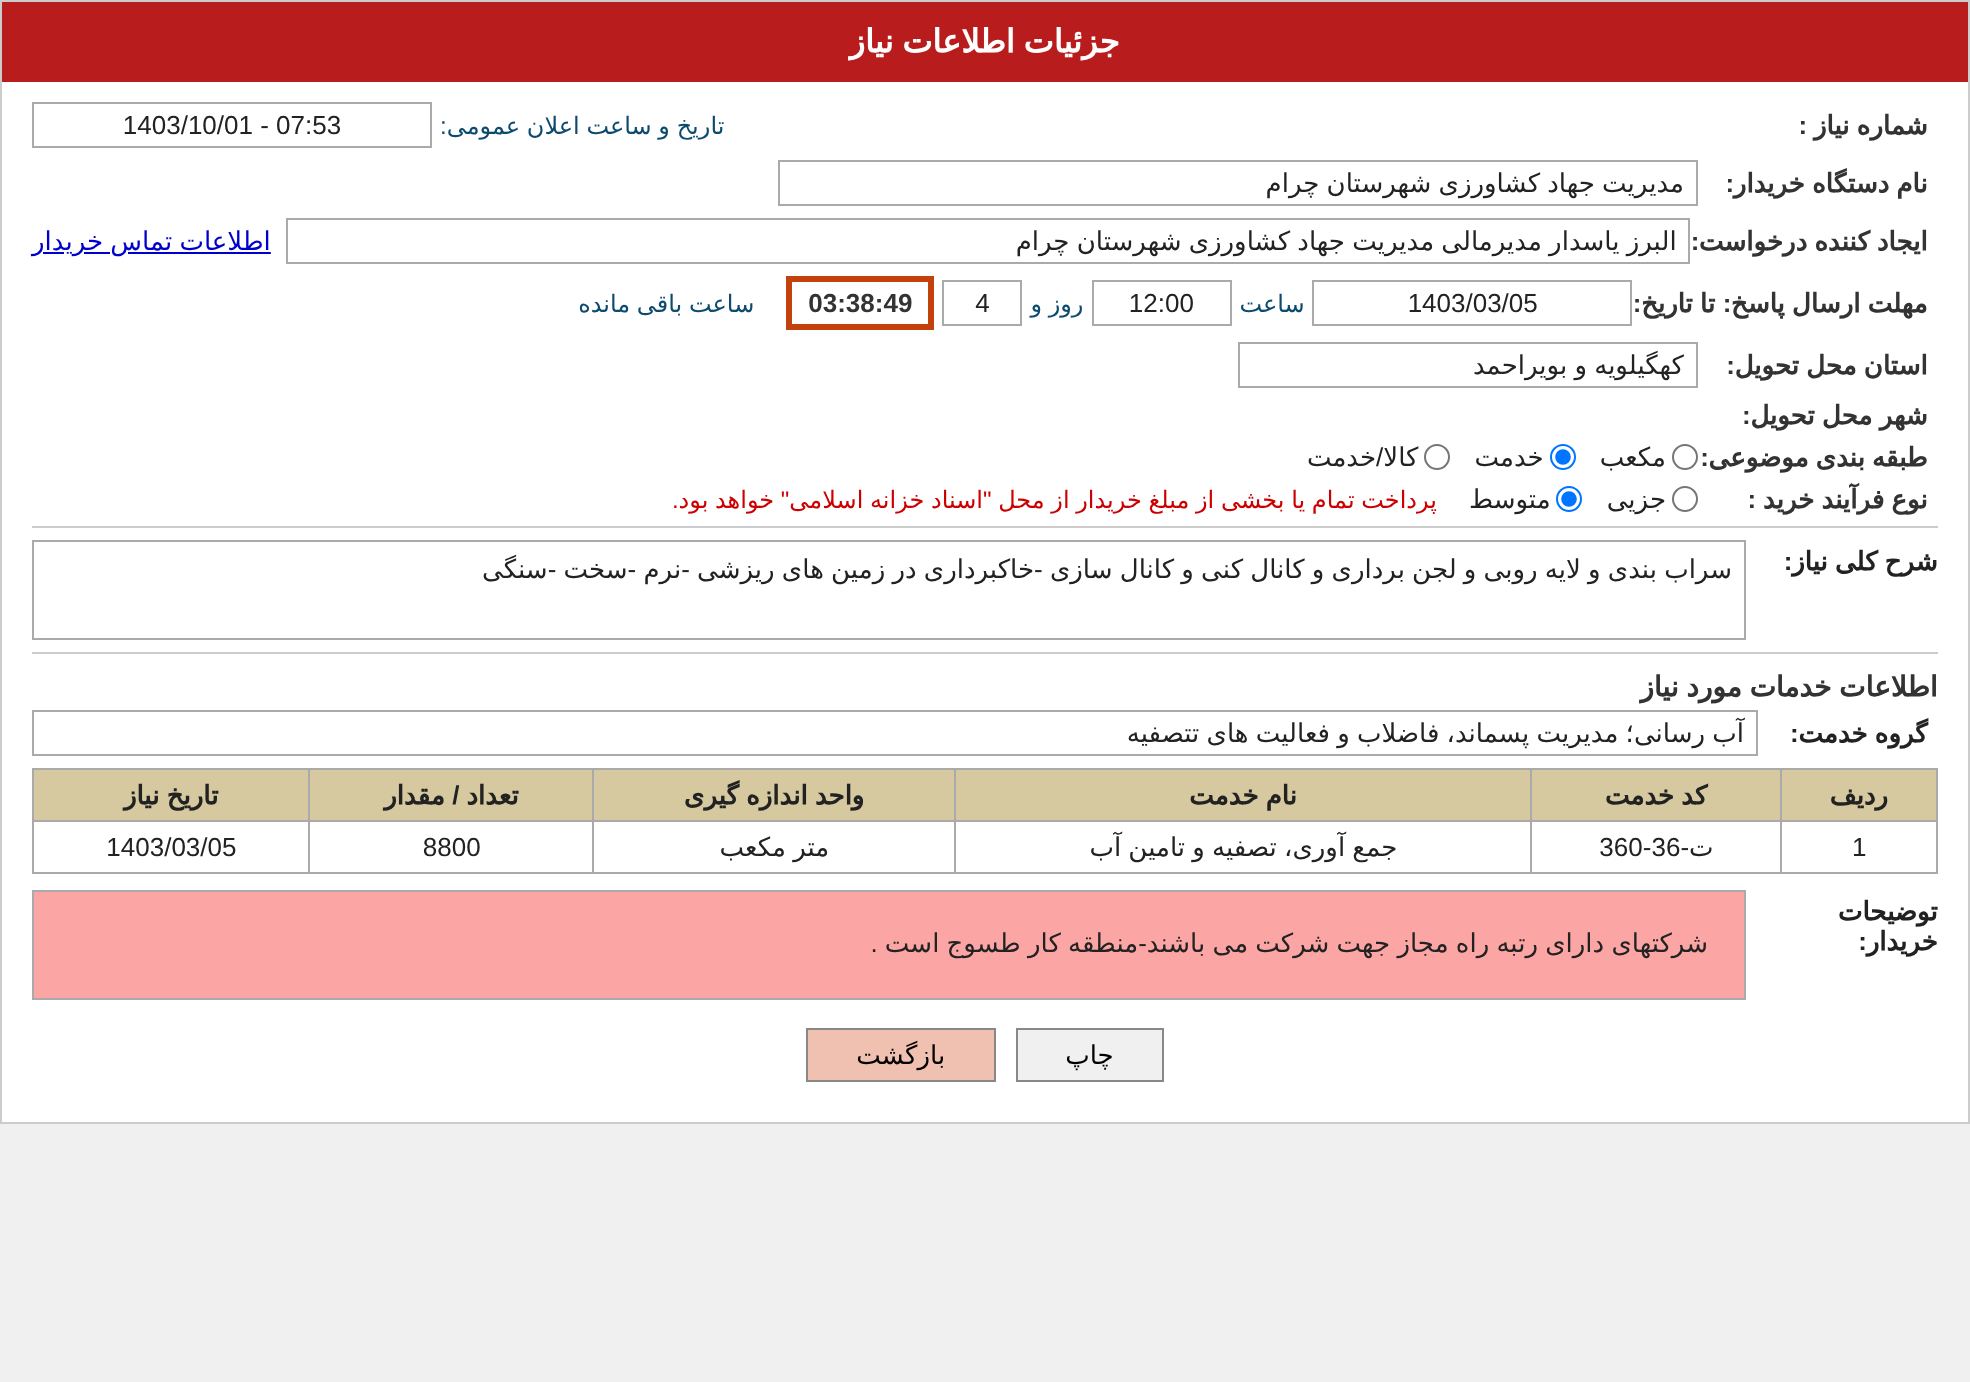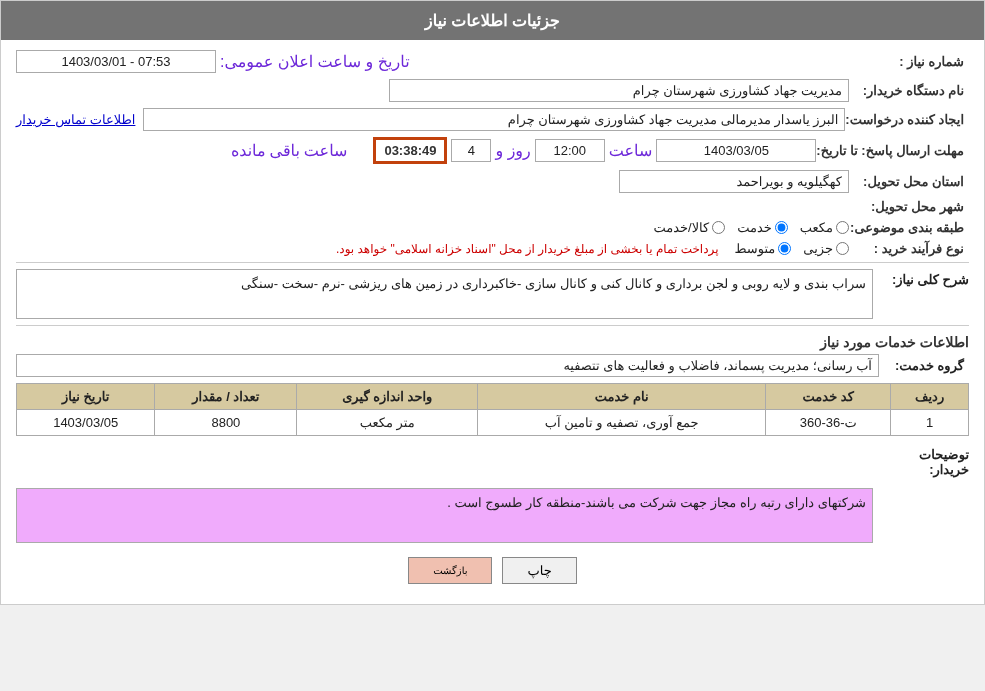--- a/index.html
+++ b/index.html
@@ -10,21 +10,21 @@
       direction: rtl;
       color: #222;
     }
     .page-wrapper {
       max-width: 985px;
       margin: 0 auto;
       background: #fff;
       border: 1px solid #ccc;
     }
     .header-bar {
-      background: #737373;
+      background: #b91c1c;
       color: #fff;
       text-align: center;
       padding: 10px 0;
       font-size: 16px;
       font-weight: bold;
     }
     .content {
       padding: 10px 15px;
     }
     .info-row {
@@ -57,22 +57,22 @@
       direction: ltr;
     }
     .date-box {
       border: 1px solid #aaa;
       padding: 3px 6px;
       background: #fff;
       min-width: 160px;
       text-align: center;
     }
     .small-label {
-      font-size: 16px;
-      color: #6d28d9;
+      font-size: 12px;
+      color: #0c4a6e;
     }
     .link-text {
       color: #0000cc;
       text-decoration: underline;
       cursor: pointer;
     }
     .timer-box {
       border: 3px solid #c2410c;
       padding: 3px 8px;
       background: #fff;
@@ -141,48 +141,47 @@
       font-size: 13px;
     }
     td {
       border: 1px solid #aaa;
       padding: 5px 8px;
       text-align: center;
       font-size: 13px;
     }
     .tawzihat-box {
       border: 1px solid #aaa;
-      padding: 6px;
+      padding: 18px;
       min-height: 55px;
       text-align: right;
       direction: rtl;
       width: 100%;
-      background: #f0abfc;
-      font-size: 13px;
-      margin-top: 44px;
+      background: #fca5a5;
+      font-size: 13px;
     }
     .button-row {
       display: flex;
       justify-content: center;
       gap: 10px;
       margin: 14px 0 10px 0;
     }
     .btn-chap {
       background: #f0f0f0;
       border: 1px solid #888;
       padding: 5px 24px;
       font-size: 13px;
       cursor: pointer;
       font-family: Tahoma, Arial, sans-serif;
     }
     .btn-bazgasht {
       background: #f0c0b0;
       border: 1px solid #888;
       padding: 5px 24px;
-      font-size: 10px;
+      font-size: 13px;
       cursor: pointer;
       font-family: Tahoma, Arial, sans-serif;
     }
     .row-flex {
       display: flex;
       align-items: flex-start;
       gap: 6px;
       direction: rtl;
       margin-bottom: 5px;
     }
@@ -208,21 +207,21 @@
   </div>
 
   <div class="content">
 
     <div class="info-row" style="justify-content: space-between; flex-wrap:nowrap; gap:8px;">
       <div style="display:flex; align-items:center; gap:4px; direction:rtl; flex:1;">
         <span class="label">شماره نیاز :</span>
       </div>
       <div style="display:flex; align-items:center; gap:4px; direction:rtl; flex:1; justify-content:flex-end;">
         <span class="small-label">تاریخ و ساعت اعلان عمومی:</span>
-        <div class="date-box" style="min-width:200px; direction:ltr; text-align:center;">1403/03/01 - 07:53</div>
+        <div class="date-box" style="min-width:200px; direction:ltr; text-align:center;">1403/10/01 - 07:53</div>
       </div>
     </div>
 
     <div class="info-row">
       <span class="label">نام دستگاه خریدار:</span>
       <div class="value-box value-box-wide" style="flex:1; max-width:460px;">مدیریت جهاد کشاورزی شهرستان چرام</div>
     </div>
 
     <div class="info-row">
       <span class="label">ایجاد کننده درخواست:</span>
@@ -231,21 +230,21 @@
     </div>
 
     <div class="info-row">
       <span class="label">مهلت ارسال پاسخ: تا تاریخ:</span>
       <div class="date-box">1403/03/05</div>
       <span class="small-label" style="margin:0 4px;">ساعت</span>
       <div class="date-box" style="min-width:70px;">12:00</div>
       <span class="small-label" style="margin:0 4px;">روز و</span>
       <div class="date-box" style="min-width:40px;">4</div>
       <div class="timer-box" style="margin:0 4px; direction:ltr;">03:38:49</div>
-      <span class="small-label" style="margin-right:22px;font-family:Liberation Serif, serif;">ساعت باقی مانده</span>
+      <span class="small-label" style="margin-right:12px;">ساعت باقی مانده</span>
     </div>
 
     <div class="info-row">
       <span class="label">استان محل تحویل:</span>
       <div class="value-box" style="min-width:230px;">کهگیلویه و بویراحمد</div>
     </div>
 
     <div class="info-row">
       <span class="label">شهر محل تحویل:</span>
     </div>

